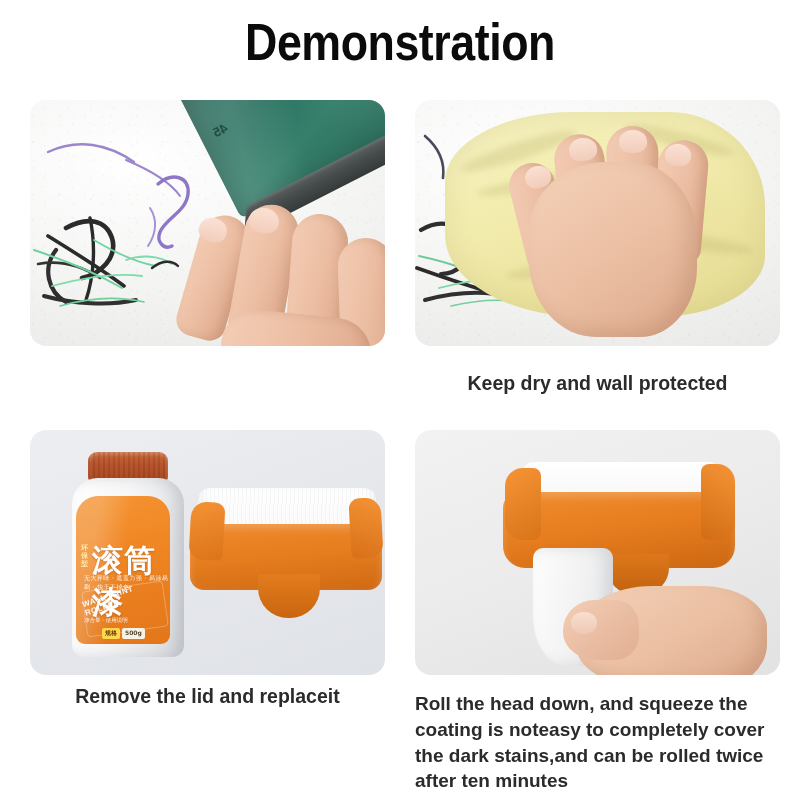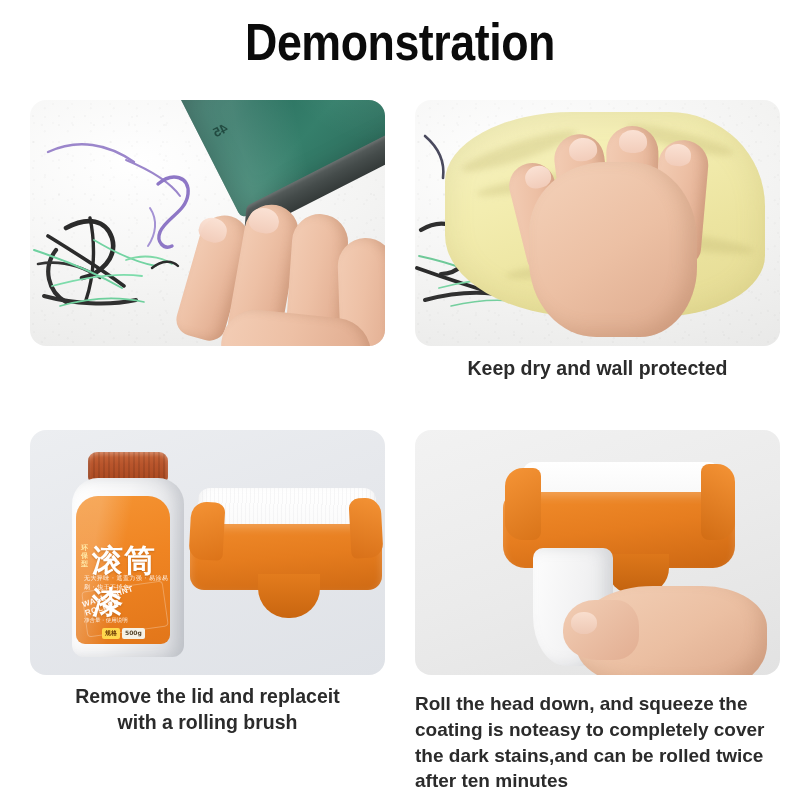--- a/index.html
+++ b/index.html
@@ -33,21 +33,21 @@
   .h-bot{height:245px;}
 
   
   .cap{
     font-family:"Liberation Sans",sans-serif;
     font-size:19.5px;font-weight:700;color:#2b2b2b;
     line-height:1.33;text-align:center;
   }
   .cap-left{text-align:left;font-size:19px;line-height:1.36;}
   .cap1{margin-top:21px;}
-  .cap2{margin-top:10px;}
+  .cap2{margin-top:25px;}
   .cap3{margin-top:9px;}
   .cap4{margin-top:16px;}
 
   
   .wall{position:absolute;inset:0;background:
      radial-gradient(120% 90% at 30% 25%,#ffffff 0%,#f4f4f3 55%,#e9e9e8 100%);}
   .wall:after{ 
     content:"";position:absolute;inset:0;opacity:.5;
     background-image:
       radial-gradient(circle at 12% 62%,rgba(0,0,0,.05) 0 1px,transparent 1.4px),
@@ -319,21 +319,20 @@
       <div class="roller">
         <div class="r-sleeve"></div>
         <div class="r-frame"></div>
         <div class="r-armL"></div>
         <div class="r-armR"></div>
         <div class="r-neck"></div>
       </div>
     </div>
     <div class="cap cap3">
       <div>Remove the lid and replaceit</div>
-      <div>with a rolling brush</div>
     </div>
   </div>
 
   <div class="cell c4">
     <div class="photo h-bot">
       <div class="wall4"></div>
 
       <div class="r4">
         <div class="r4-sleeve"></div>
         <div class="r4-frame"></div>

